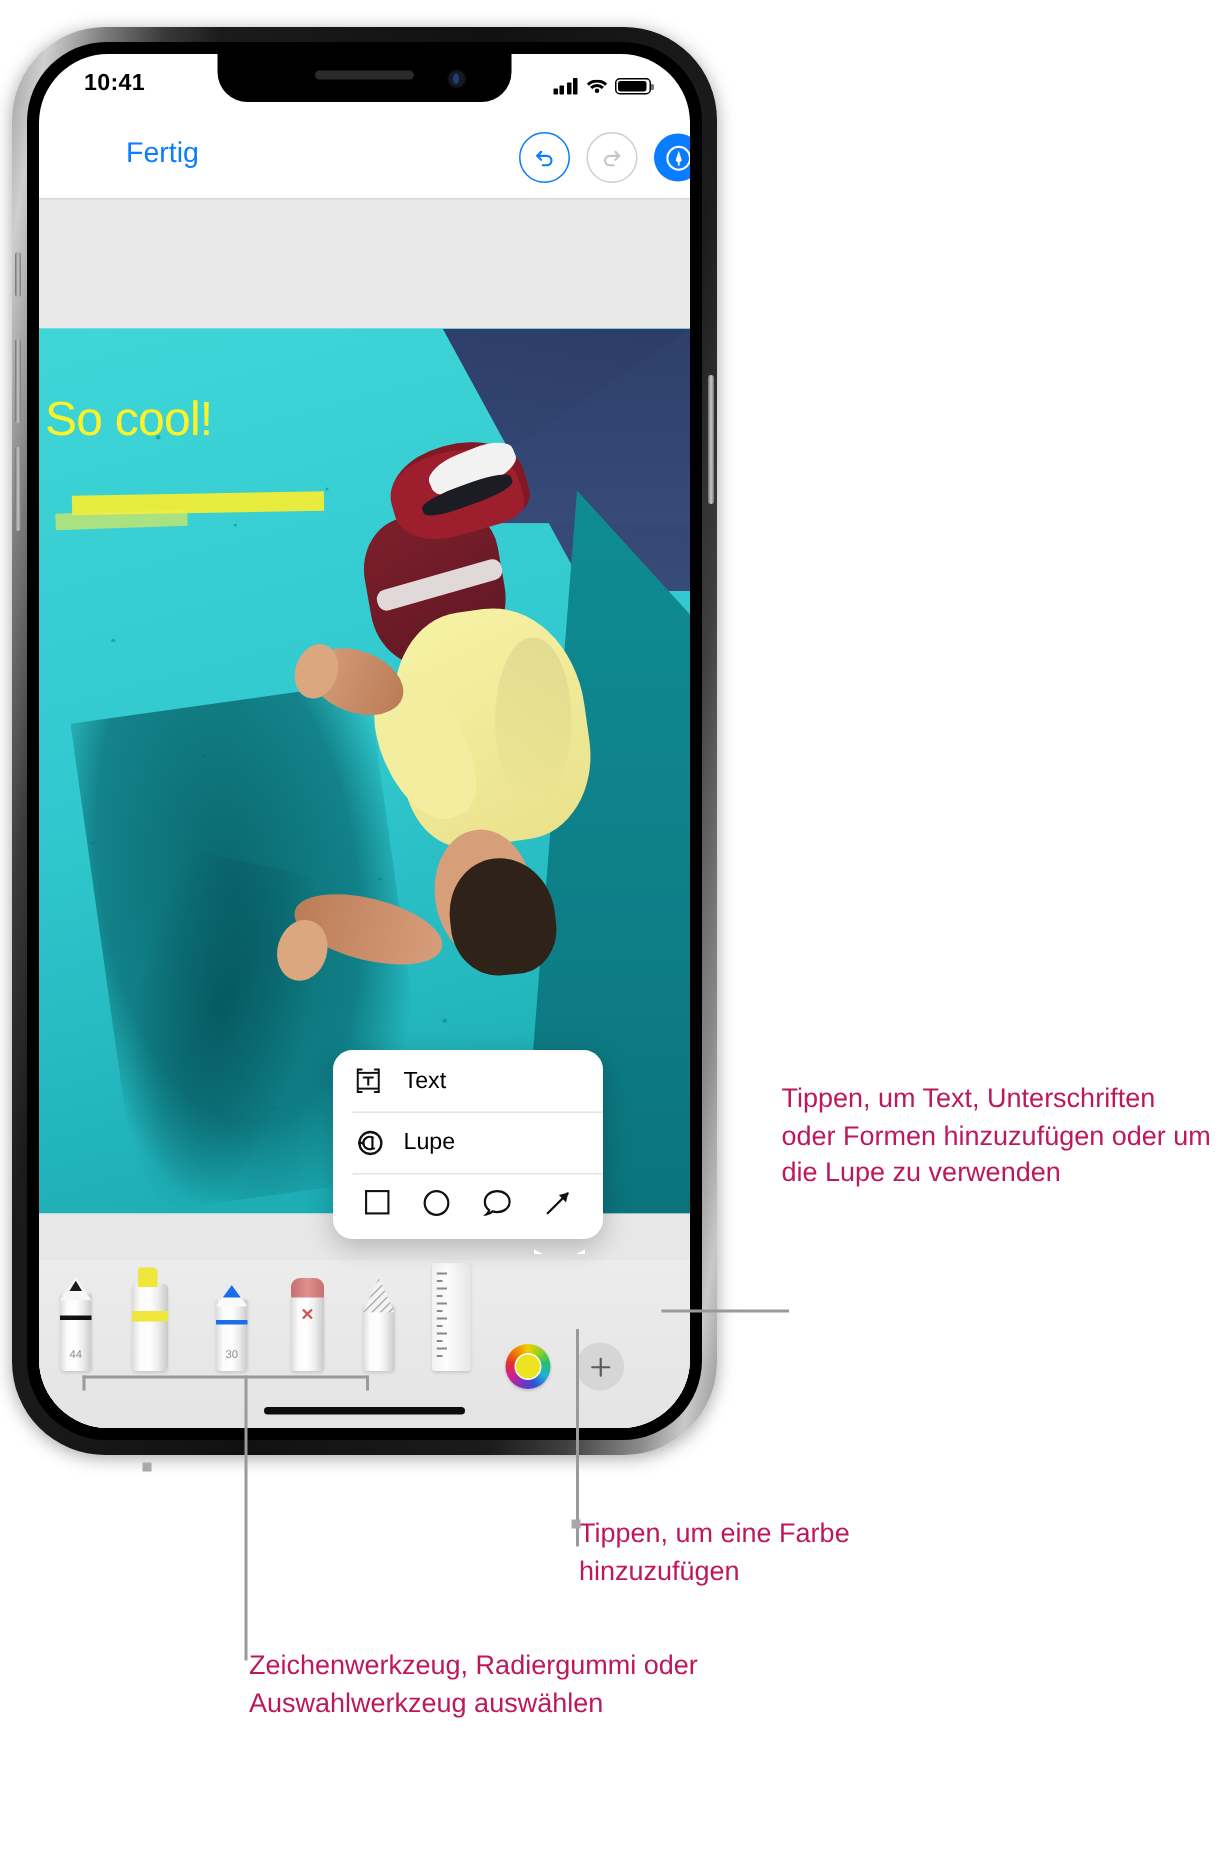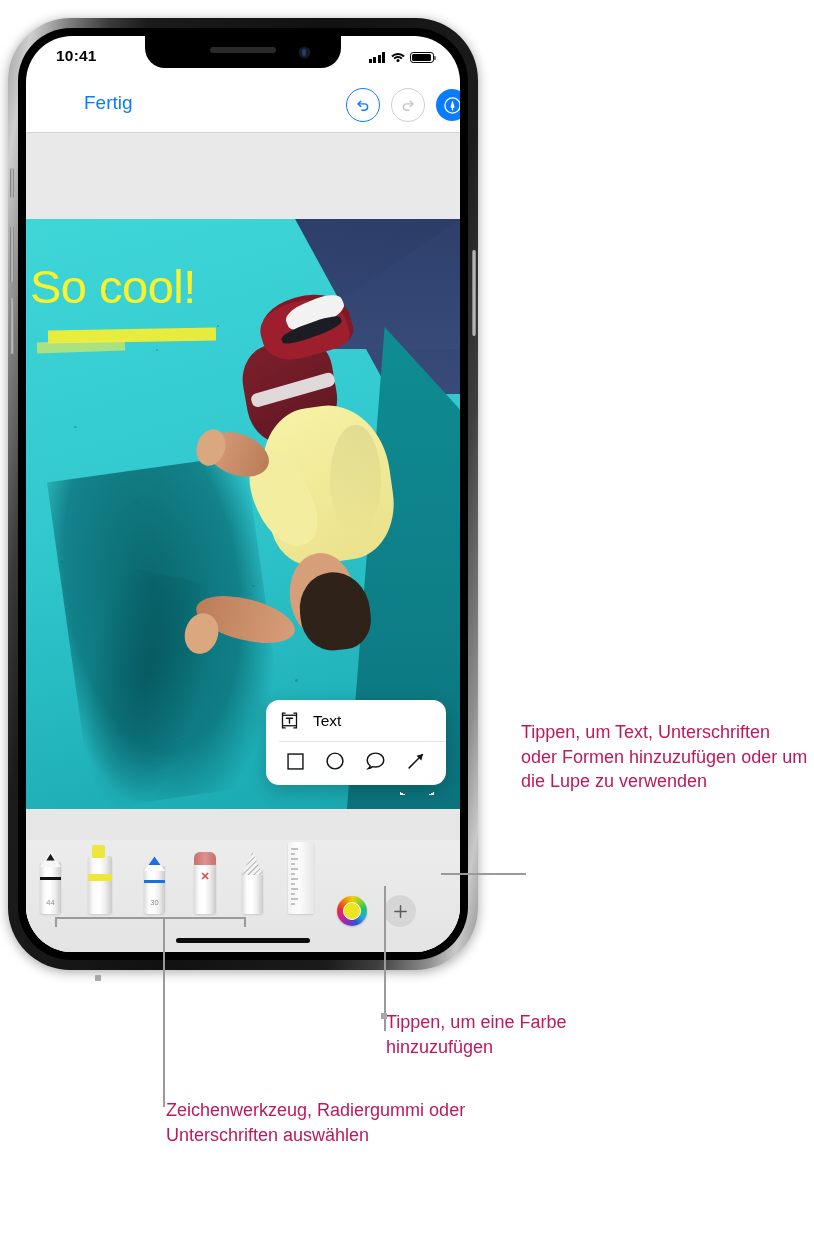--- a/index.html
+++ b/index.html
@@ -103,31 +103,31 @@
   #shirt-fold{left:52%;top:28%;width:20%;height:24%;background:linear-gradient(180deg,rgba(0,0,0,.07),rgba(0,0,0,0));border-radius:50%;}
   #sleeve{left:22%;top:33%;width:22%;height:22%;background:#f3eda0;border-radius:48% 40% 40% 50%;transform:rotate(-24deg);}
   #arm1{left:2%;top:30%;width:26%;height:9%;background:linear-gradient(90deg,#d79d7a,#bb7d58);border-radius:50%;transform:rotate(20deg);}
   #hand1{left:-1%;top:29%;width:11%;height:8%;background:#dba77f;border-radius:50%;transform:rotate(18deg);}
   #head{left:36%;top:56%;width:26%;height:19%;background:#d79f79;border-radius:50% 48% 44% 50%;transform:rotate(-8deg);}
   #hair{left:40%;top:60%;width:28%;height:17%;background:#2f2219;border-radius:50% 54% 40% 46%;transform:rotate(-6deg);}
   #arm2{left:-2%;top:66%;width:40%;height:9%;background:linear-gradient(90deg,#bb7d58,#d79d7a);border-radius:50%;transform:rotate(14deg);}
   #hand2{left:-6%;top:69%;width:13%;height:9%;background:#dba77f;border-radius:50%;transform:rotate(16deg);}
 
   
-  #socool{position:absolute;left:4px;top:44px;font-size:47px;color:#fbf22a;
+  #socool{position:absolute;left:4px;top:44px;font-size:32px;color:#fbf22a;
     font-family:"Liberation Sans",sans-serif;letter-spacing:-.5px;line-height:1;}
   #hl1{position:absolute;left:22px;top:110px;width:168px;height:13px;background:#f6ee32;opacity:.92;transform:rotate(-1deg);}
   #hl2{position:absolute;left:11px;top:122px;width:88px;height:11px;background:#f0eb4d;opacity:.62;transform:rotate(-2deg);}
 
   #photo-bottom-gray{position:absolute;left:0;top:676px;right:0;height:44px;background:#e7e7e7;}
 
   
   #popup{position:absolute;left:196px;top:567px;width:180px;
     background:#fff;border-radius:13px;z-index:25;
-    box-shadow:0 5px 18px rgba(0,0,0,.22);font-size:15.5px;color:#000;margin-left:44px;}
+    box-shadow:0 5px 18px rgba(0,0,0,.22);font-size:15.5px;color:#000;}
   .popup-row{display:flex;align-items:center;height:41px;padding-left:13px;position:relative;}
   .popup-row + .popup-row:before{content:"";position:absolute;left:13px;right:0;top:0;height:1px;background:#e3e3e3;}
   .popup-ico{width:34px;flex:0 0 34px;display:flex;align-items:center;}
   #shapes-row{display:flex;align-items:center;justify-content:space-around;height:44px;position:relative;padding:0 10px;}
   #shapes-row:before{content:"";position:absolute;left:13px;right:0;top:0;height:1px;background:#e3e3e3;}
   #popup-notch{position:absolute;right:12px;bottom:-10px;width:34px;height:11px;
      background:radial-gradient(ellipse 22px 13px at 50% 0%, transparent 0 97%, #fff 98%);}
 
   
   #toolbar{position:absolute;left:0;bottom:0;width:100%;height:112px;
@@ -268,20 +268,31 @@
         <div id="popup">
           <div class="popup-row">
             <span class="popup-ico">
               <svg width="21" height="21" viewBox="0 0 24 24">
                 <path d="M4 5 V3.5 H7 M4 19 V20.5 H7 M20 5 V3.5 H17 M20 19 V20.5 H17" fill="none" stroke="#111" stroke-width="1.5" stroke-linecap="round"></path>
                 <rect x="4" y="6" width="16" height="12" fill="none" stroke="#111" stroke-width="1.5"></rect>
                 <path d="M8.5 9.5 H15.5 M12 9.5 V15" fill="none" stroke="#111" stroke-width="1.6" stroke-linecap="round"></path>
               </svg>
             </span>
             <span>Text</span>
+          </div>
+          <div class="popup-row">
+            <span class="popup-ico">
+              <svg width="22" height="22" viewBox="0 0 24 24">
+                <circle cx="13" cy="12" r="8" fill="none" stroke="#111" stroke-width="1.7"></circle>
+                <path d="M14.5 8 a4.5 4.5 0 1 0 0 8 h1.2" fill="none" stroke="#111" stroke-width="1.6" stroke-linecap="round"></path>
+                <path d="M14.5 8 V16" fill="none" stroke="#111" stroke-width="1.6" stroke-linecap="round"></path>
+                <path d="M5 12 h2.4" stroke="#111" stroke-width="1.7" stroke-linecap="round"></path>
+              </svg>
+            </span>
+            <span>Lupe</span>
           </div>
           <div id="shapes-row">
             <span>
               <svg width="21" height="21" viewBox="0 0 24 24">
                   <rect x="3.5" y="3.5" width="17" height="17" fill="none" stroke="#111" stroke-width="1.6"></rect>
                 </svg>
             </span>
             <span>
               <svg width="22" height="22" viewBox="0 0 24 24">
                   <circle cx="12" cy="12" r="8.6" fill="none" stroke="#111" stroke-width="1.6"></circle>
@@ -392,13 +403,13 @@
 <div class="lead-sq" style="left:381px;top:1013px;"></div>
 
 <div class="lead" style="left:55px;top:917px;width:190px;height:1.6px;"></div>
 <div class="lead" style="left:55px;top:917px;width:1.6px;height:10px;"></div>
 <div class="lead" style="left:244px;top:917px;width:1.6px;height:10px;"></div>
 <div class="lead" style="left:163px;top:917px;width:1.6px;height:190px;"></div>
 <div class="lead-sq" style="left:95px;top:975px;"></div>
 
 <div class="callout" id="callout-add">Tippen, um Text, Unterschriften oder Formen hinzuzufügen oder um die Lupe zu verwenden</div>
 <div class="callout" id="callout-color">Tippen, um eine Farbe hinzuzufügen</div>
-<div class="callout" id="callout-tools">Zeichenwerkzeug, Radiergummi oder Unterschriften auswählen</div>
+<div class="callout" id="callout-tools">Zeichenwerkzeug, Radiergummi oder Auswahlwerkzeug auswählen</div>
 
 </body></html>

